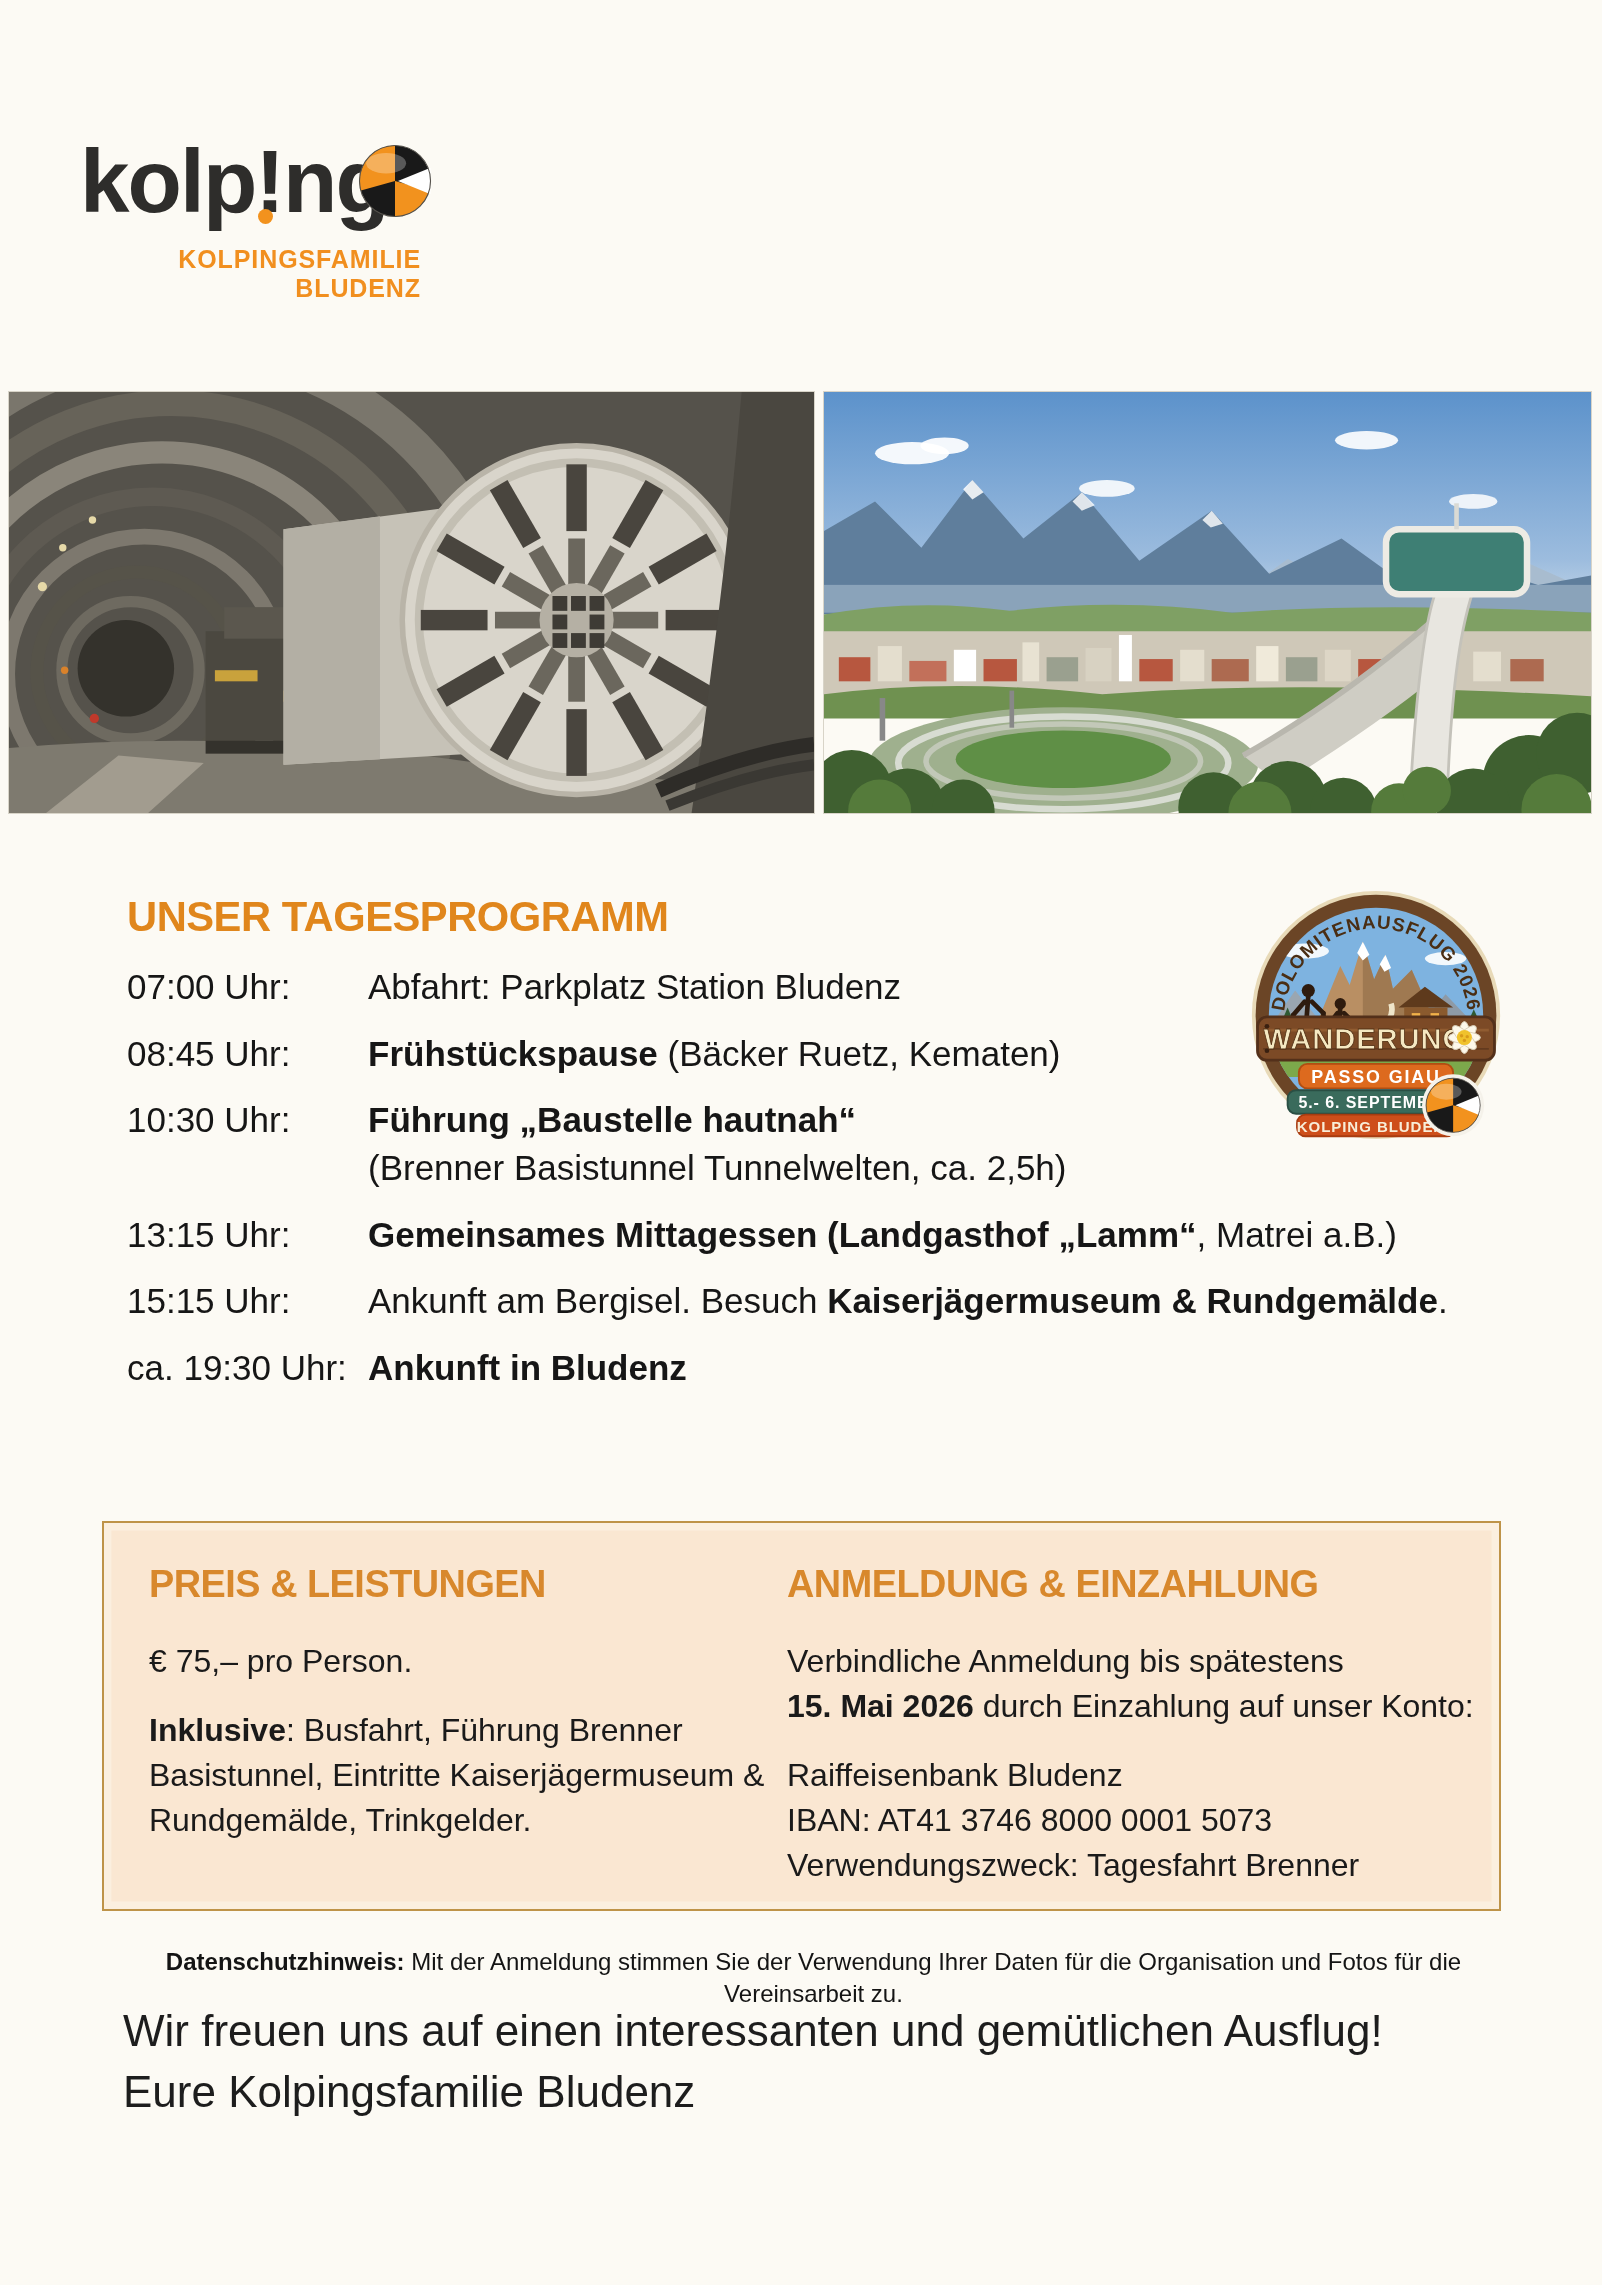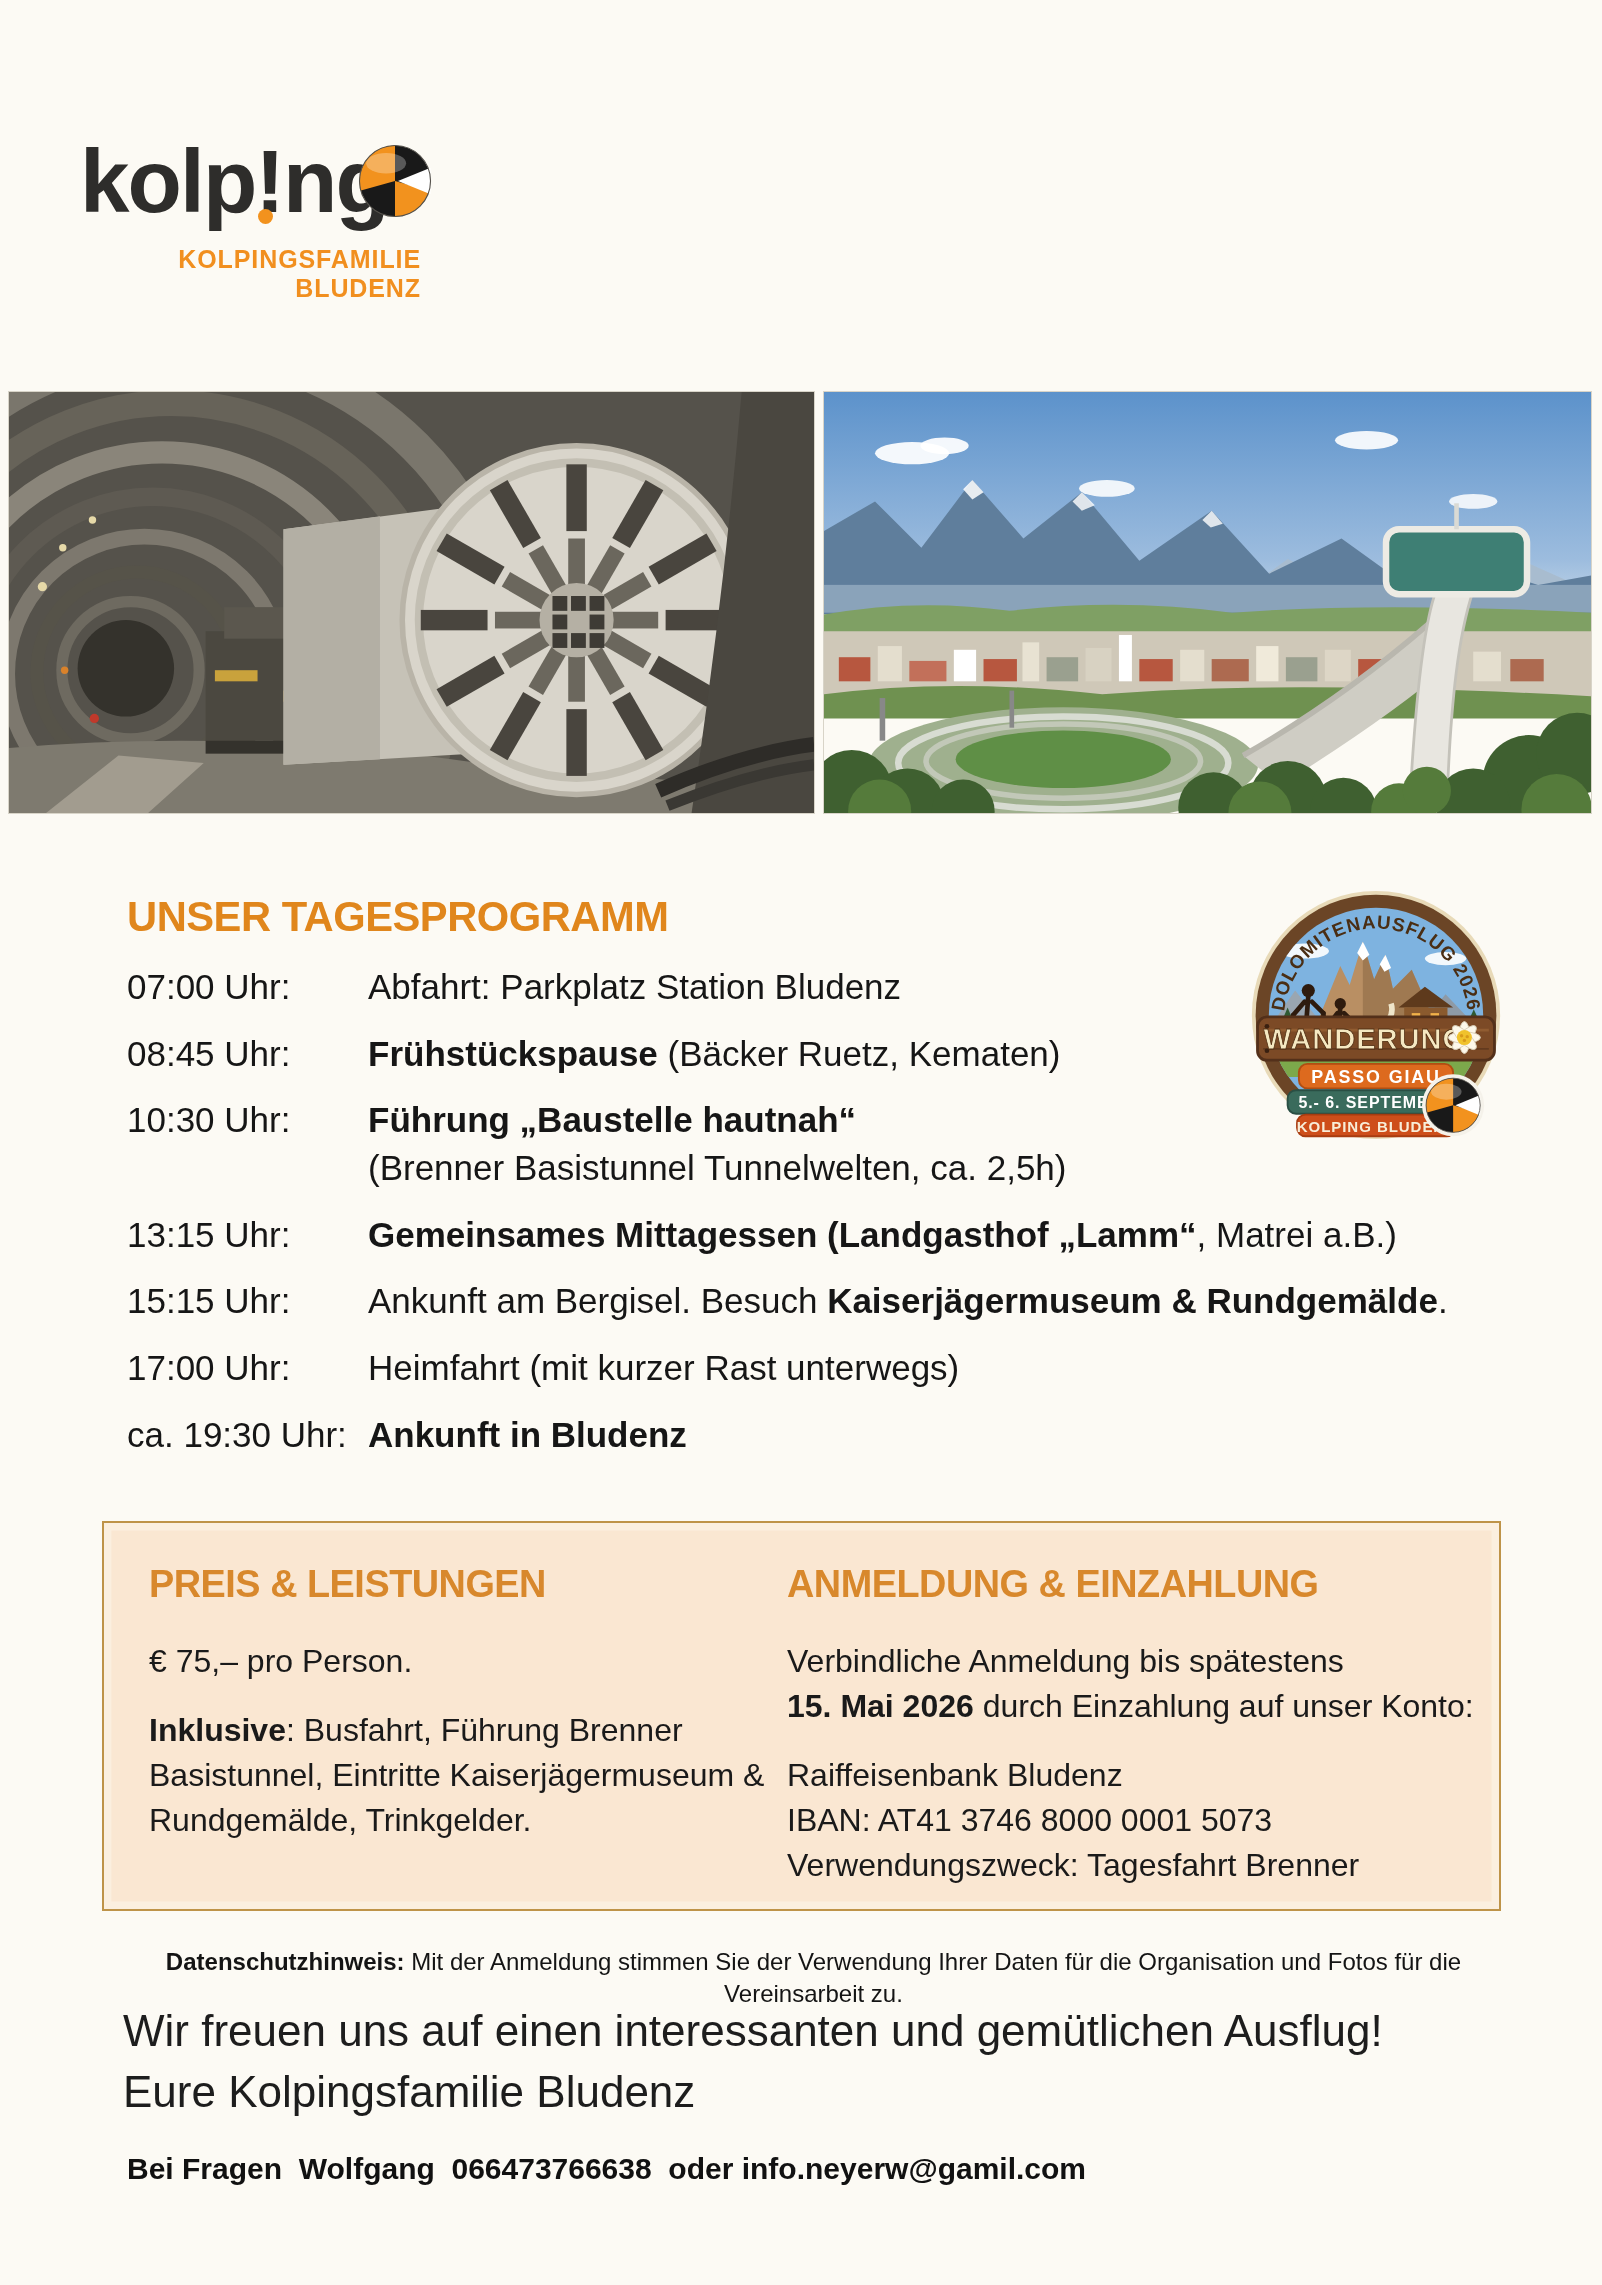--- a/index.html
+++ b/index.html
@@ -287,24 +287,20 @@
       <span class="time">10:30 Uhr:</span>
       <span class="desc"><span class="b">Führung „Baustelle hautnah“</span><div class="line2">(Brenner Basistunnel Tunnelwelten, ca. 2,5h)</div></span>
     </div>
     <div class="srow">
       <span class="time">13:15 Uhr:</span>
       <span class="desc"><span class="b">Gemeinsames Mittagessen (Landgasthof „Lamm“</span><span>, Matrei a.B.)</span></span>
     </div>
     <div class="srow">
       <span class="time">15:15 Uhr:</span>
       <span class="desc"><span>Ankunft am Bergisel. Besuch </span><span class="b">Kaiserjägermuseum &amp; Rundgemälde</span><span>.</span></span>
-    </div>
-    <div class="srow">
-      <span class="time">17:00 Uhr:</span>
-      <span class="desc"><span>Heimfahrt (mit kurzer Rast unterwegs)</span></span>
     </div>
     <div class="srow">
       <span class="time">ca. 19:30 Uhr:</span>
       <span class="desc"><span class="b">Ankunft in Bludenz</span></span>
     </div>
   </div>
 
   <div class="badge">
     <svg viewBox="0 0 268 268">
       <defs>
@@ -400,16 +396,15 @@
     </div>
   </div>
 
   <div class="privacy"><span class="b">Datenschutzhinweis:</span><span> Mit der Anmeldung stimmen Sie der Verwendung Ihrer Daten für die Organisation und Fotos für die Vereinsarbeit zu.</span></div>
 
   <div class="closing">
     <div>Wir freuen uns auf einen interessanten und gemütlichen Ausflug!</div>
     <div>Eure Kolpingsfamilie Bludenz</div>
   </div>
 
-  <div class="contact">Bei Fragen  Wolfgang  066473766638  oder info.neyerw@gamil.com</div>
 
 </div>
 
 
 </body></html>

